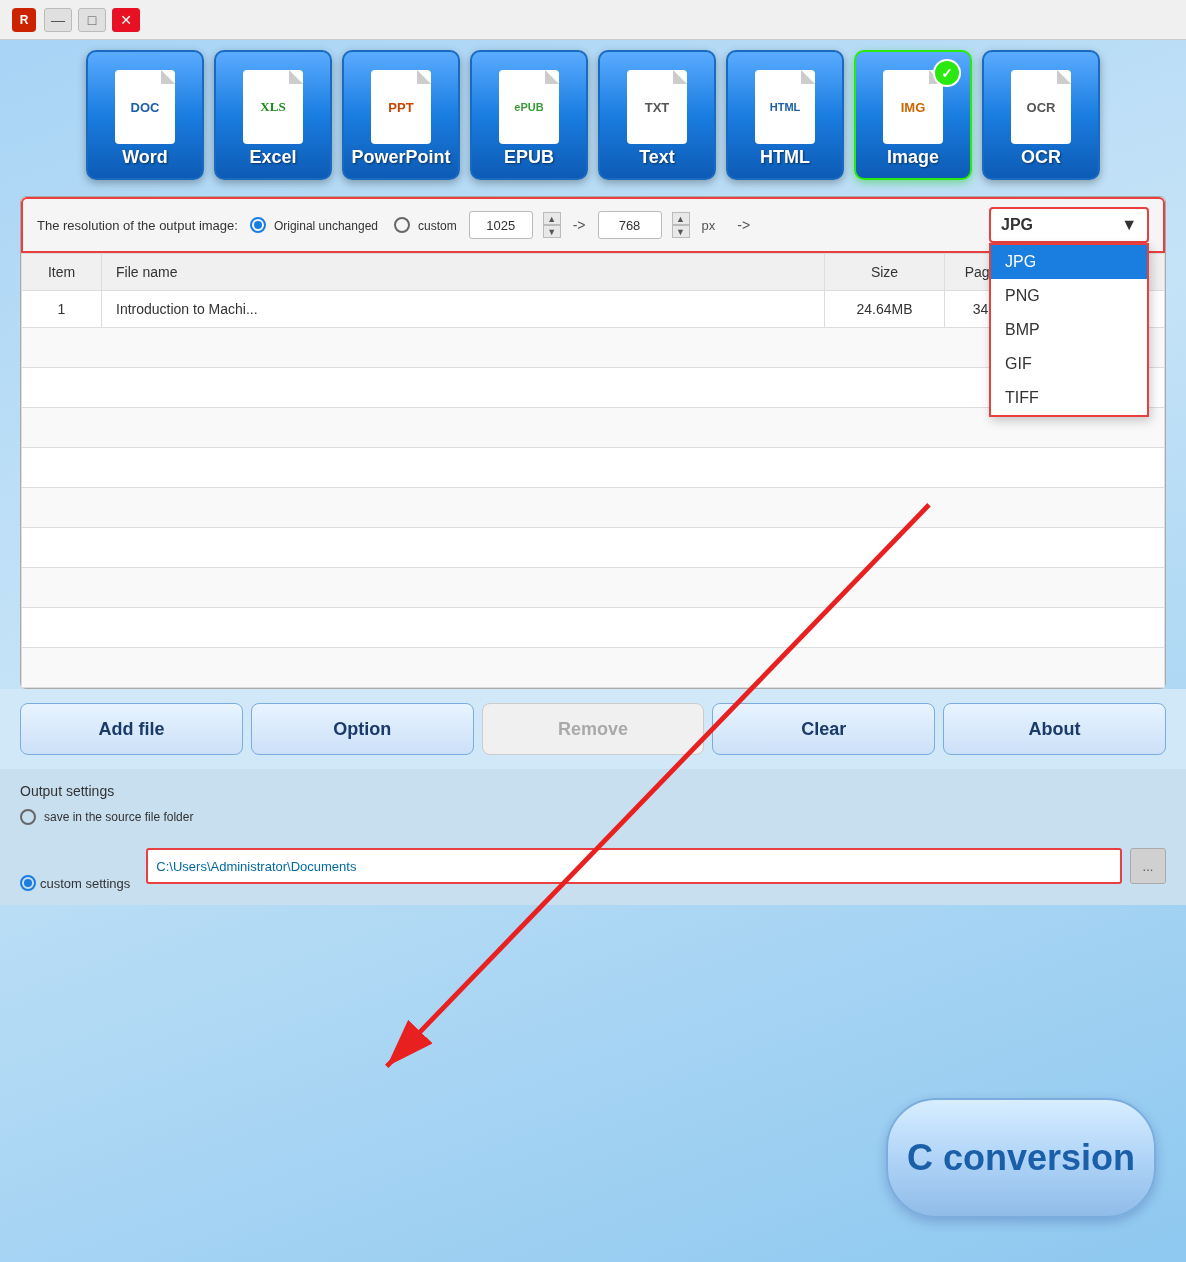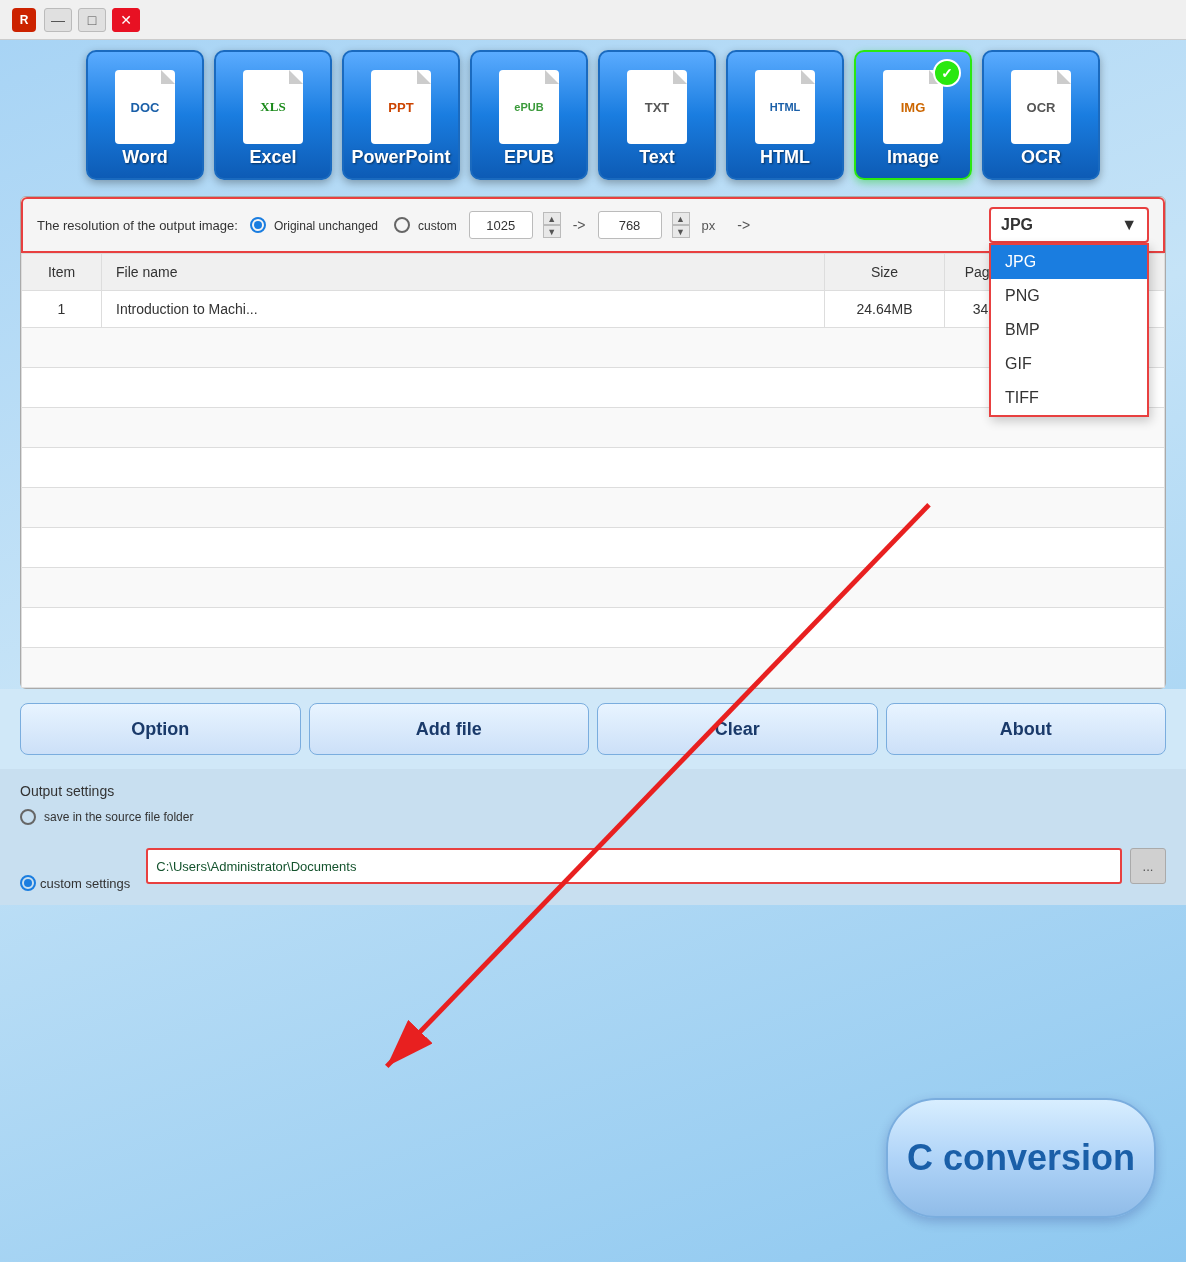--- a/index.html
+++ b/index.html
@@ -365,21 +365,21 @@
       gap: 8px;
     }
     .output-path-input {
       flex: 1;
       height: 36px;
       border: 1px solid #aaa;
       border-radius: 3px;
       font-size: 13px;
       padding: 0 8px;
       background: white;
-      color: #14532d;
+      color: #0369a1;
       border: 2px solid #e84040;
     }
     .browse-btn {
       width: 36px; height: 36px;
       background: #d0d0d0;
       border: 1px solid #aaa;
       border-radius: 3px;
       cursor: pointer;
       font-size: 13px;
       color: #555;
@@ -612,22 +612,23 @@
             <td colspan="5"></td>
           </tr>
         <tr style="height:40px;">
             <td colspan="5"></td>
           </tr>
       </tbody>
     </table>
   </div>
 
   <div class="bottom-buttons">
+    <button class="bottom-btn">Add file</button>
     <button class="bottom-btn">Option</button>
-    <button class="bottom-btn">Add file</button>
+    <button class="bottom-btn disabled">Remove</button>
     <button class="bottom-btn">Clear</button>
     <button class="bottom-btn">About</button>
   </div>
 
   <div class="output-settings">
     <div class="output-settings-label">Output settings</div>
     <div class="radio-row">
       <div class="radio-circle"></div>
       <span class="radio-text">save in the source file folder</span>
     </div>

